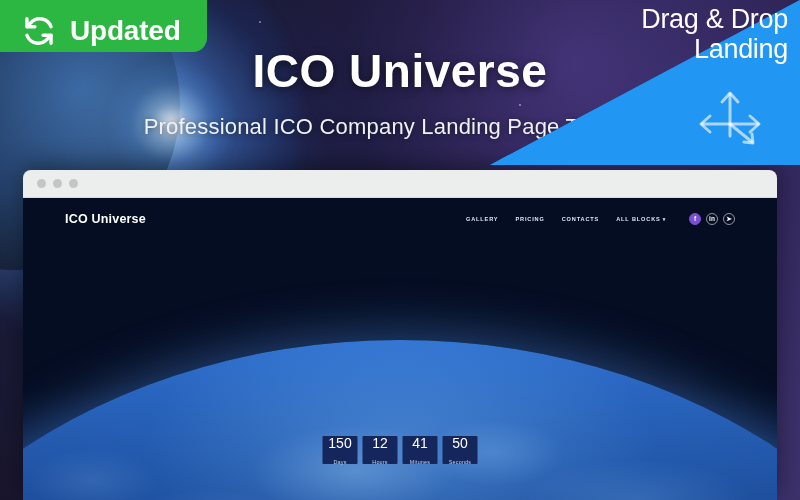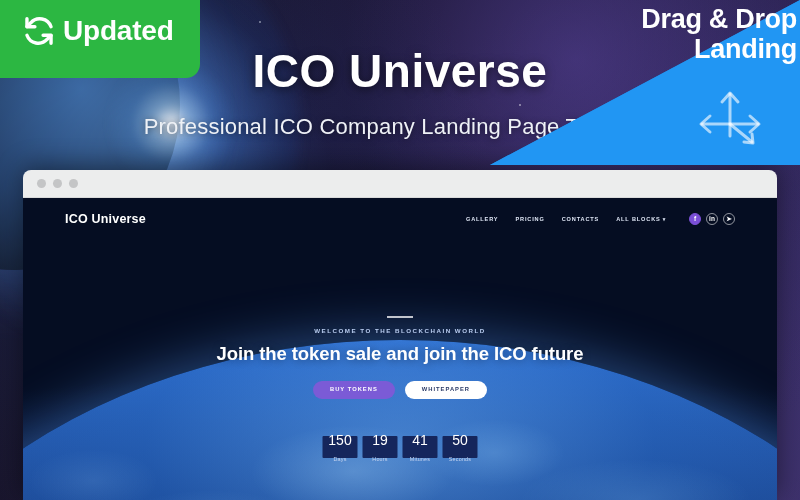--- a/index.html
+++ b/index.html
@@ -64,40 +64,40 @@
       radial-gradient(1px 1px at 775px 300px, rgba(255,255,255,.45) 50%, transparent 51%),
       radial-gradient(1px 1px at 790px 400px, rgba(255,255,255,.5) 50%, transparent 51%),
       radial-gradient(1px 1px at 8px 330px, rgba(255,255,255,.4) 50%, transparent 51%),
       radial-gradient(1px 1px at 14px 440px, rgba(255,255,255,.45) 50%, transparent 51%);
     background-repeat:no-repeat;
   }
 
   
   .badge-updated {
     position:absolute; left:0; top:0; z-index:30;
-    display:flex; align-items:center; gap:7px;
+    display:flex; align-items:center; gap:14px;
     background:#2cb742;
-    padding:14px 26px 30px 22px;
+    padding:14px 26px 4px 22px;
     border-bottom-right-radius:14px;
   }
   .badge-updated .label {
     color:#fff; font-size:28px; font-weight:bold; letter-spacing:-0.2px;
     line-height:1;
   }
   .refresh-icon { width:34px; height:34px; display:block; }
 
   
   .ribbon {
     position:absolute; right:0; top:0; width:310px; height:165px; z-index:30;
     overflow:hidden;
   }
   .ribbon-bg { position:absolute; inset:0; }
   .ribbon-text {
-    position:absolute; right:3px; top:4px; width:290px;
-    text-align:right; color:#fff; font-weight:bold; font-size:27px;
+    position:absolute; right:12px; top:4px; width:290px;
+    text-align:right; color:#fff; font-weight:normal; font-size:27px;
     line-height:1.12; letter-spacing:-0.3px;
   }
   .ribbon-arrows { position:absolute; right:34px; top:78px; width:72px; height:72px; }
 
   
   .hero-title {
     position:absolute; top:44px; left:0; width:100%; text-align:center; z-index:20;
     color:#fff; font-size:46px; font-weight:bold; letter-spacing:0.5px;
     text-shadow:0 2px 10px rgba(0,0,0,.55);
   }
@@ -205,22 +205,22 @@
   }
   .btn-primary { background:#7b5bd6; color:#fff; }
   .btn-ghost { background:#fff; color:#2a3a66; }
 
   
   .countdown {
     position:absolute; left:50%; transform:translateX(-50%); top:238px; z-index:6;
     display:flex; gap:5px;
   }
   .cd-box {
-    width:35px; height:22px; background:#15265c;
-    display:flex; flex-direction:column; align-items:center; justify-content:center;
+    width:35px; height:28px; background:#15265c;
+    display:flex; flex-direction:column; align-items:center; justify-content:space-between;
     border-radius:1px;
   }
   .cd-num { color:#fff; font-size:14px; font-weight:normal; line-height:1; }
   .cd-rule { width:17px; height:1px; background:rgba(255,255,255,.28); margin:5px 0 4px; }
   .cd-lab { color:#c6d4ef; font-size:5.4px; letter-spacing:.2px; }
 </style>
 </head>
 <body>
 
 <div id="stage">
@@ -290,38 +290,29 @@
             <span>ALL BLOCKS</span><span class="nav-caret">▾</span>
           </span>
           <span class="socials">
             <span class="soc fb">f</span>
             <span class="soc">in</span>
             <span class="soc">➤</span>
           </span>
         </div>
       </div>
 
-      <div class="hero-wrap">
-        <div class="hero-divider"></div>
-        <div class="hero-eyebrow">WELCOME TO THE BLOCKCHAIN WORLD</div>
-        <div class="hero-headline">Join the token sale and join the ICO future</div>
-        <div class="hero-buttons">
-          <span class="btn btn-primary">BUY TOKENS</span>
-          <span class="btn btn-ghost">WHITEPAPER</span>
-        </div>
-      </div>
 
       <div class="countdown">
         <div class="cd-box">
           <span class="cd-num">150</span>
           <span class="cd-rule"></span>
           <span class="cd-lab">Days</span>
         </div>
         <div class="cd-box">
-          <span class="cd-num">19</span>
+          <span class="cd-num">12</span>
           <span class="cd-rule"></span>
           <span class="cd-lab">Hours</span>
         </div>
         <div class="cd-box">
           <span class="cd-num">41</span>
           <span class="cd-rule"></span>
           <span class="cd-lab">Mitunes</span>
         </div>
         <div class="cd-box">
           <span class="cd-num">50</span>

